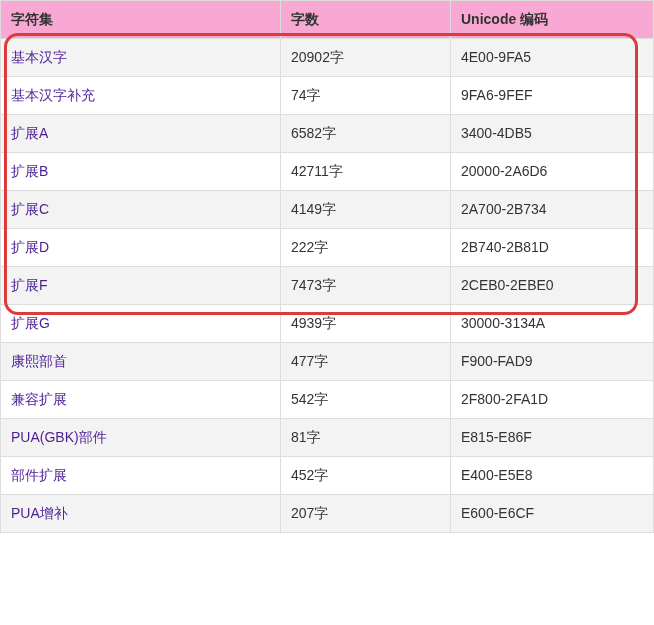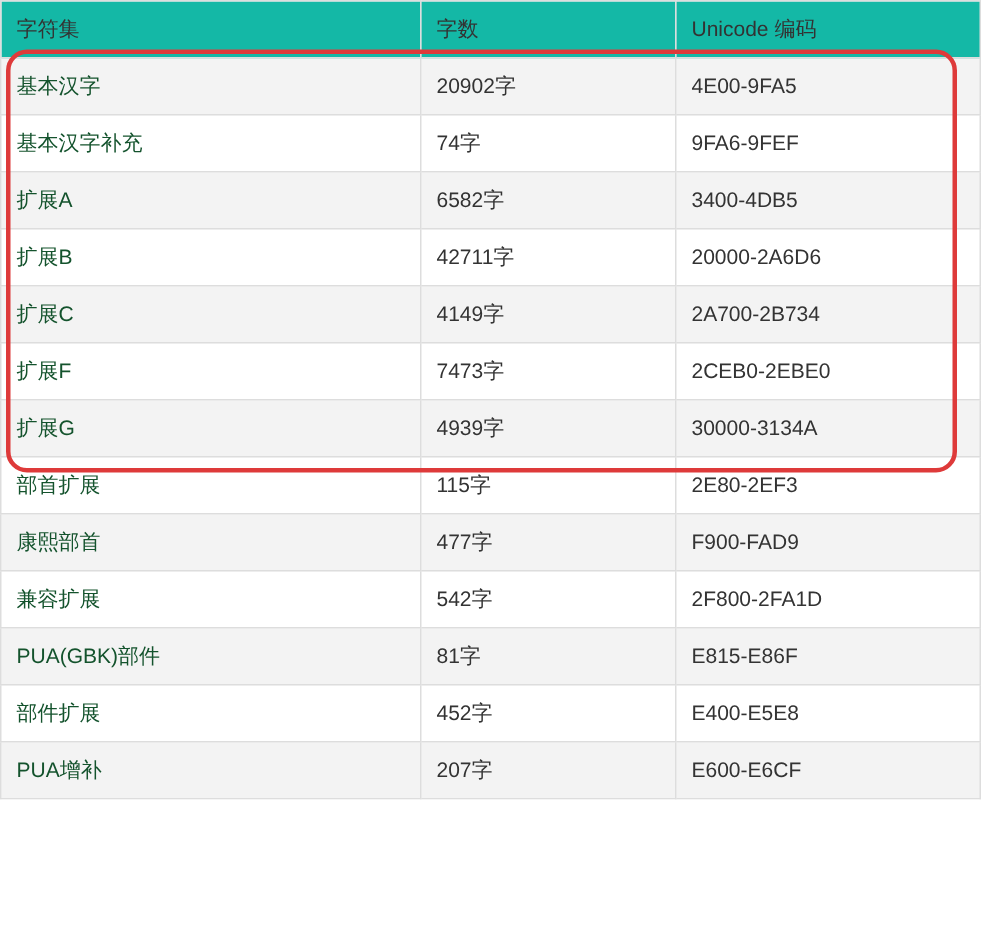--- a/index.html
+++ b/index.html
@@ -21,31 +21,31 @@
     border-collapse: collapse;
   }
   th, td {
     text-align: left;
     padding: 8px 10px;
     border: 1px solid #ddd;
     vertical-align: middle;
     line-height: 1.5;
   }
   th {
-    background: #14b8a6;
-    font-weight: 400;
+    background: #f9a8d4;
+    font-weight: 700;
   }
   tbody tr:nth-child(odd) td {
     background: #f3f3f3;
   }
   tbody tr:nth-child(even) td {
     background: #ffffff;
   }
   a.link {
-    color: #14532d;
+    color: #4c1d95;
     text-decoration: none;
   }
   .col-charset { width: 280px; }
   .col-count { width: 170px; margin-left: 36px; }
   .col-code { }
   .highlight-box {
     position: absolute;
     border: 3px solid #de3a3a;
     border-radius: 14px;
     pointer-events: none;
@@ -87,33 +87,33 @@
           <td class="col-charset"><a href="#" class="link">扩展B</a></td>
           <td class="col-count">42711字</td>
           <td class="col-code">20000-2A6D6</td>
         </tr>
         <tr>
           <td class="col-charset"><a href="#" class="link">扩展C</a></td>
           <td class="col-count">4149字</td>
           <td class="col-code">2A700-2B734</td>
         </tr>
         <tr>
+          <td class="col-charset"><a href="#" class="link">扩展D</a></td>
+          <td class="col-count">222字</td>
+          <td class="col-code">2B740-2B81D</td>
+        </tr>
+        <tr>
           <td class="col-charset"><a href="#" class="link">扩展F</a></td>
           <td class="col-count">7473字</td>
           <td class="col-code">2CEB0-2EBE0</td>
         </tr>
         <tr>
           <td class="col-charset"><a href="#" class="link">扩展G</a></td>
           <td class="col-count">4939字</td>
           <td class="col-code">30000-3134A</td>
-        </tr>
-        <tr>
-          <td class="col-charset"><a href="#" class="link">部首扩展</a></td>
-          <td class="col-count">115字</td>
-          <td class="col-code">2E80-2EF3</td>
         </tr>
         <tr>
           <td class="col-charset"><a href="#" class="link">康熙部首</a></td>
           <td class="col-count">477字</td>
           <td class="col-code">F900-FAD9</td>
         </tr>
         <tr>
           <td class="col-charset"><a href="#" class="link">兼容扩展</a></td>
           <td class="col-count">542字</td>
           <td class="col-code">2F800-2FA1D</td>

